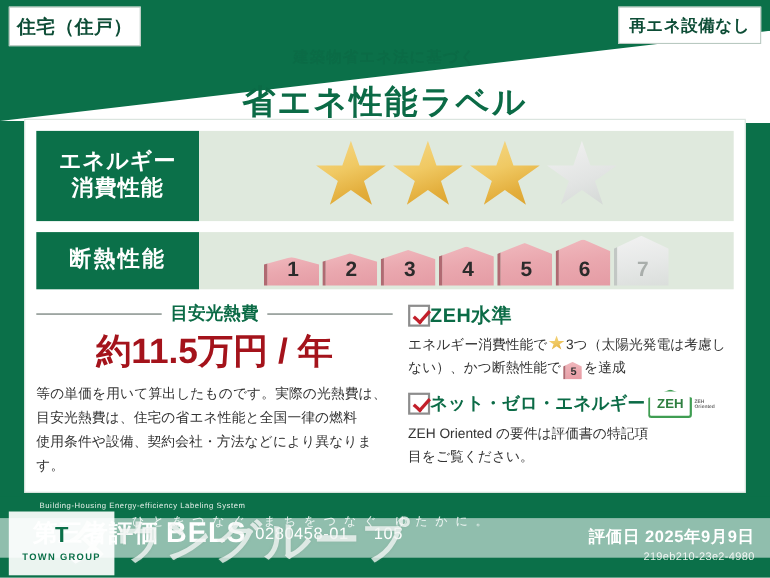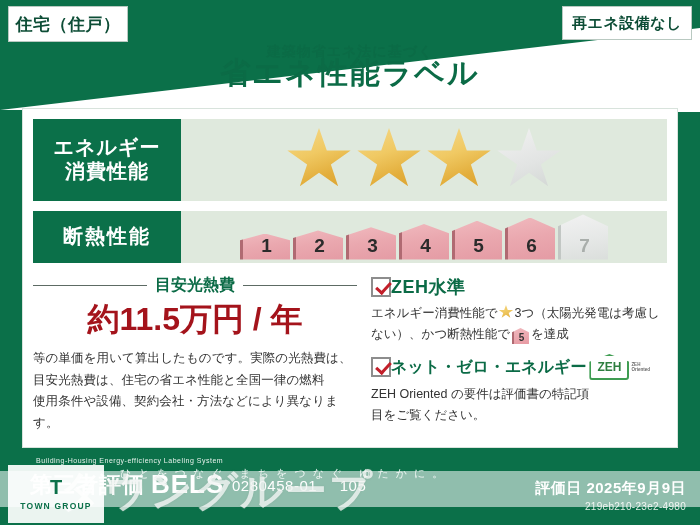--- a/index.html
+++ b/index.html
@@ -45,21 +45,21 @@
   }
   #tag-left{left:8px;top:6px;width:118px;height:34px;font-size:17px;}
   #tag-right{right:8px;top:6px;width:128px;height:32px;font-size:15px;}
 
   
   #title-block{
     position:absolute;z-index:7;left:0;top:44px;width:700px;
     text-align:center;color:#0b6b46;
   }
   #title-sub{font-size:14px;font-weight:bold;letter-spacing:1px;line-height:1;}
-  #title-main{font-size:30px;font-weight:bold;letter-spacing:2px;margin-top:0;line-height:1;}
+  #title-main{font-size:30px;font-weight:bold;letter-spacing:2px;margin-top:21px;line-height:1;}
 
   
   #panel{
     position:absolute;z-index:5;
     left:22px;top:108px;width:656px;height:340px;
     background:#ffffff;
     border:1px solid #d8e3dc;
     box-sizing:border-box;
   }
 

